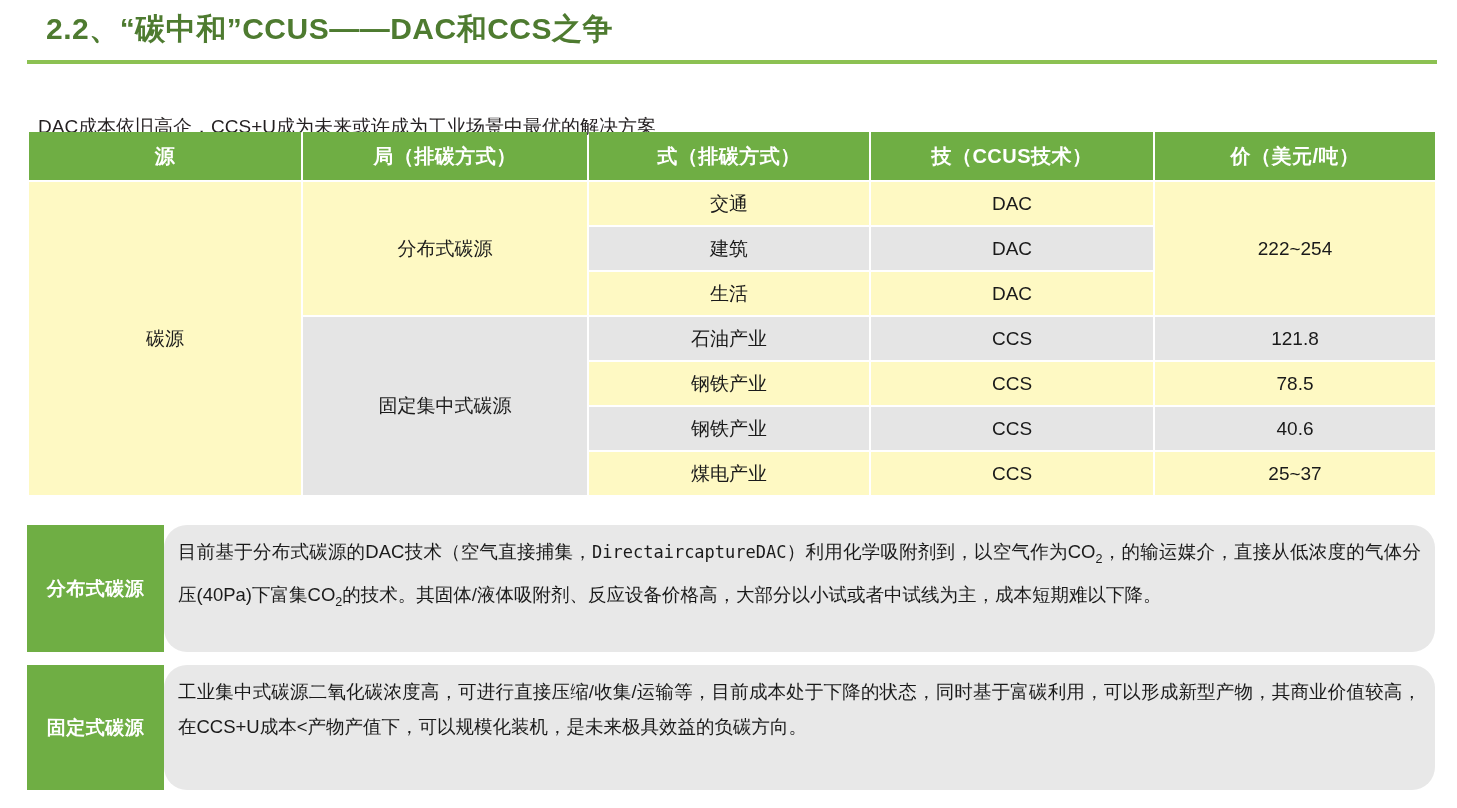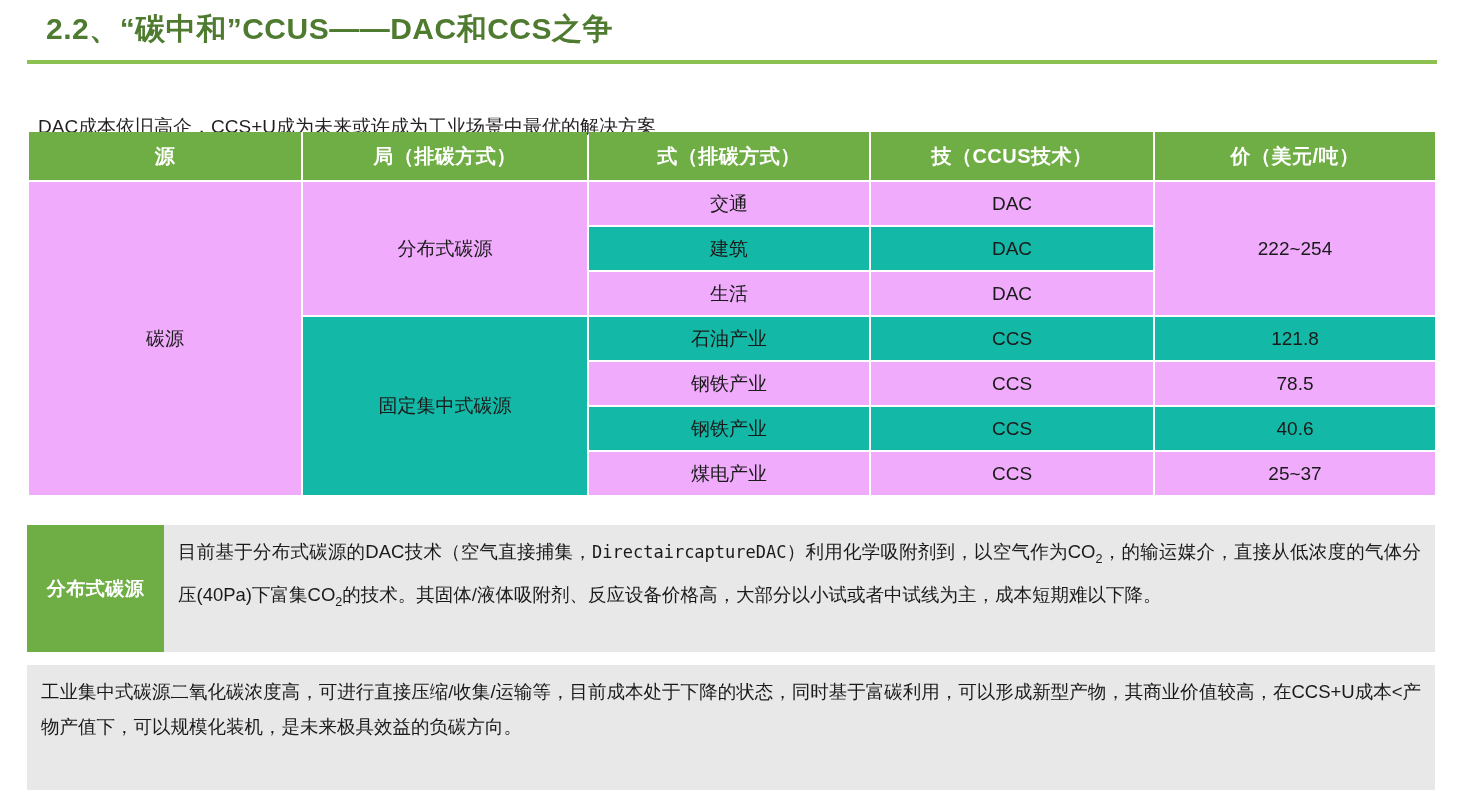--- a/index.html
+++ b/index.html
@@ -38,22 +38,22 @@
     background:#6FAE44;color:#ffffff;
     font-size:20px;font-weight:bold;
     height:48px;padding:0;text-align:center;
     letter-spacing:.5px;
   }
   #data-table td{
     font-size:19px;color:#1a1a1a;
     text-align:center;vertical-align:middle;
     padding:0;height:43px;
   }
-  .band-a{background:#f0abfc;}
-  .band-b{background:#14b8a6;margin-top:32px;}
+  .band-a{background:#fef9c3;}
+  .band-b{background:#e5e5e5;margin-top:32px;}
   .col-src{width:272px;}
   .col-pattern{width:284px;}
   .col-mode{width:280px;}
   .col-tech{width:282px;}
   .col-price{width:280px;}
 
   
   .note-block{
     position:absolute;left:27px;width:1408px;
     display:flex;align-items:stretch;
@@ -67,20 +67,21 @@
     display:flex;align-items:center;justify-content:center;
     letter-spacing:.5px;
   }
   .note-body{
     flex:1 1 auto;background:#E8E8E8;
     padding:9px 14px 9px 14px;
     font-size:18.5px;color:#1a1a1a;
     line-height:35px;
     text-align:justify;
     box-sizing:border-box;
+    border-radius:23px;
   }
   .mono{font-family:"DejaVu Sans Mono","Liberation Mono",monospace;font-size:17px;}
   sub{font-size:.68em;}
 </style>
 </head>
 <body>
 
 <div id="slide-title">2.2、“碳中和”CCUS——DAC和CCS之争</div>
 <div id="title-rule"></div>
 <div id="subtitle">DAC成本依旧高企，CCS+U成为未来或许成为工业场景中最优的解决方案</div>
@@ -141,14 +142,15 @@
       </tr>
     </tbody>
 </table>
 
 <div class="note-block" id="note-block-1">
   <div class="note-tag">分布式碳源</div>
   <div class="note-body"><span>目前基于分布式碳源的DAC技术（空气直接捕集，</span><span class="mono">DirectaircaptureDAC</span><span>）利用化学吸附剂到，以空气作为CO</span><sub>2</sub><span>，的输运媒介，直接从低浓度的气体分压(40Pa)下富集CO</span><sub>2</sub><span>的技术。其固体/液体吸附剂、反应设备价格高，大部分以小试或者中试线为主，成本短期难以下降。</span></div>
 </div>
 
 <div class="note-block" id="note-block-2">
+  <div class="note-tag">固定式碳源</div>
   <div class="note-body"><span>工业集中式碳源二氧化碳浓度高，可进行直接压缩/收集/运输等，目前成本处于下降的状态，同时基于富碳利用，可以形成新型产物，其商业价值较高，在CCS+U成本&lt;产物产值下，可以规模化装机，是未来极具效益的负碳方向。</span></div>
 </div>
 
 </body></html>

